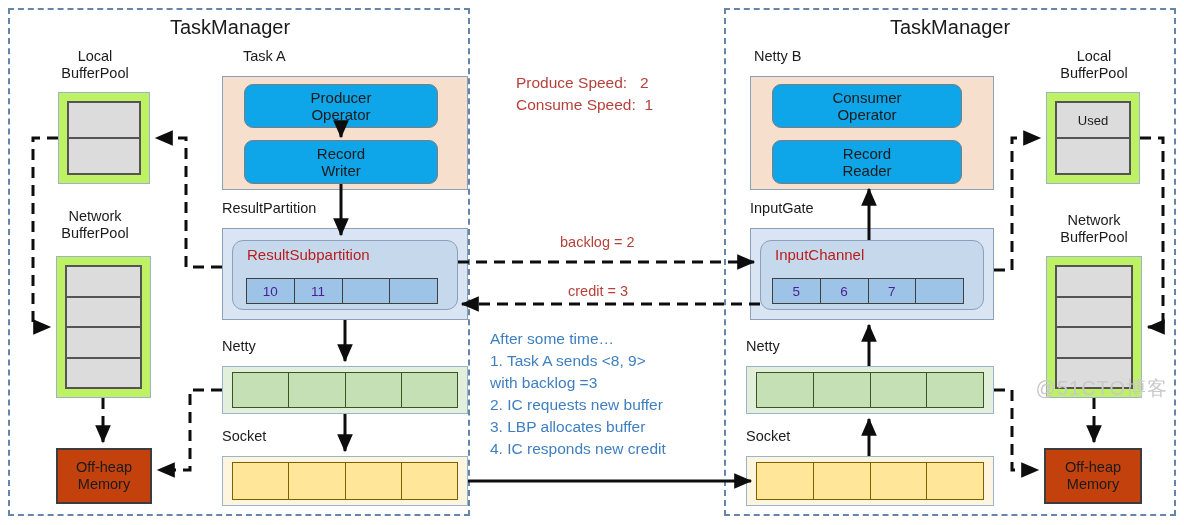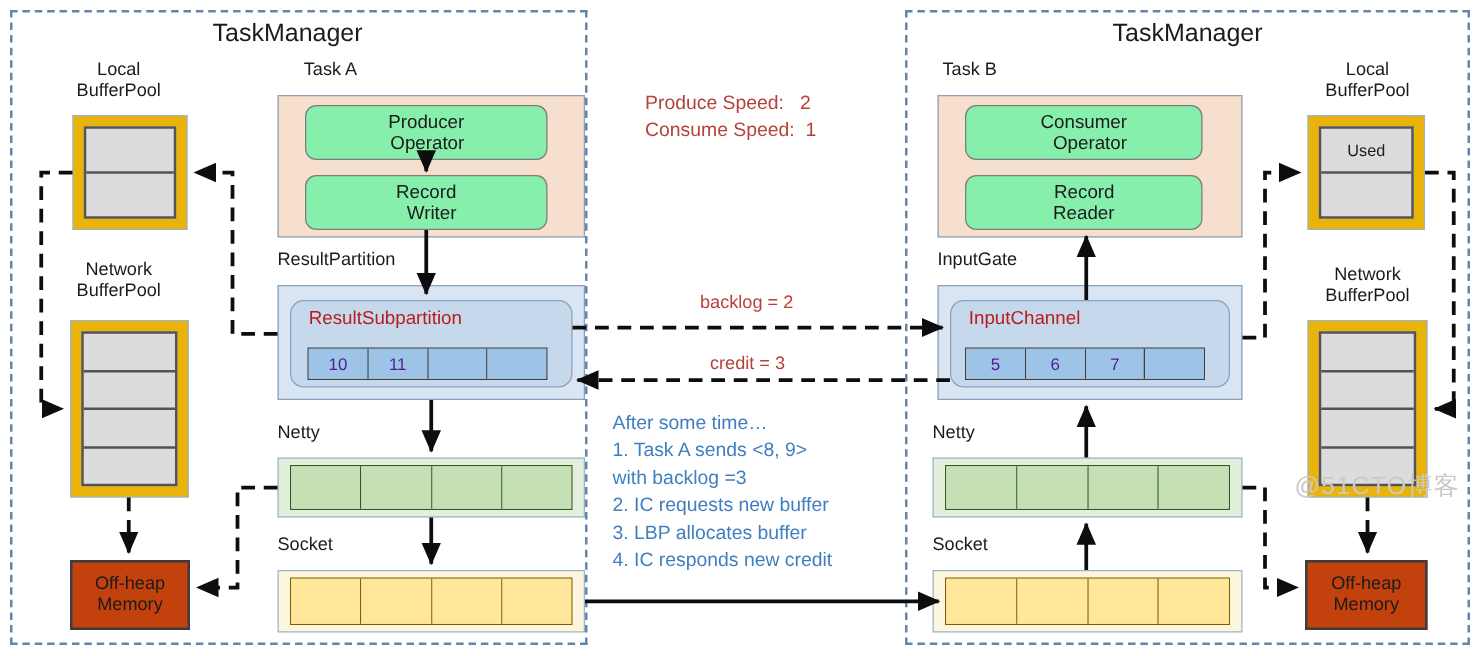--- a/index.html
+++ b/index.html
@@ -40,21 +40,21 @@
     color: #1b1b1b;
     line-height: 1.18;
     white-space: pre-line;
     text-align: left;
   }
   .lbl-c { text-align: center; }
 
   
   .pool-outer {
     position: absolute;
-    background: #eab308;
+    background: #bef264;
     border: 1px solid #9cb3cd;
     display: flex;
     align-items: center;
     justify-content: center;
   }
   .pool-inner {
     border: 2px solid #545454;
     background: #dcdcdc;
     display: flex;
     flex-direction: column;
@@ -88,27 +88,27 @@
   }
 
   
   .task-box {
     position: absolute;
     background: #f7dfcd;
     border: 1px solid #8aa0bb;
   }
   .op-box {
     position: absolute;
-    background: #86efac;
+    background: #0ea5e9;
     border: 1px solid #7d7d7d;
     border-radius: 9px;
     display: flex;
     align-items: center;
     justify-content: center;
-    text-align: right;
+    text-align: center;
     font-size: 15px;
     color: #1b1b1b;
     line-height: 1.15;
     white-space: pre-line;
   }
 
   
   .part-box {
     position: absolute;
     background: #d9e5f2;
@@ -260,21 +260,21 @@
   <div class="cellrow" style="left:232px; top:462px; width:226px; height:38px; border-color:#7f6000;">
     <div class="cell-yellow cell-yellow-b"></div>
     <div class="cell-yellow cell-yellow-b"></div>
     <div class="cell-yellow cell-yellow-b"></div>
     <div class="cell-yellow cell-yellow-b"></div>
   </div>
 
   <div class="tm" style="left:724px; top:8px; width:452px; height:508px;"></div>
   <div class="tm-title" style="left:890px; top:16px;">TaskManager</div>
 
-  <div class="lbl" style="left:754px; top:48px;">Task B</div>
+  <div class="lbl" style="left:754px; top:48px;">Netty B</div>
   <div class="task-box" style="left:750px; top:76px; width:244px; height:114px;"></div>
   <div class="op-box" style="left:772px; top:84px; width:190px; height:44px;">Consumer
 Operator</div>
   <div class="op-box" style="left:772px; top:140px; width:190px; height:44px;">Record
 Reader</div>
 
   <div class="lbl" style="left:750px; top:200px;">InputGate</div>
   <div class="part-box" style="left:750px; top:228px; width:244px; height:92px;"></div>
   <div class="sub-box" style="left:760px; top:240px; width:224px; height:70px;">
     <div class="sub-title">InputChannel</div>

